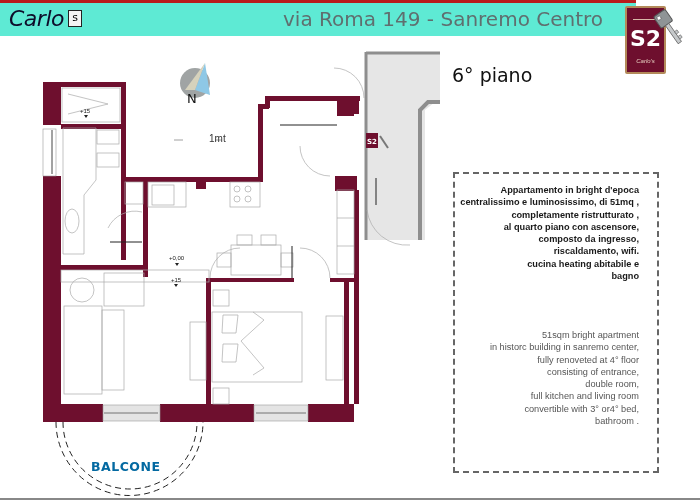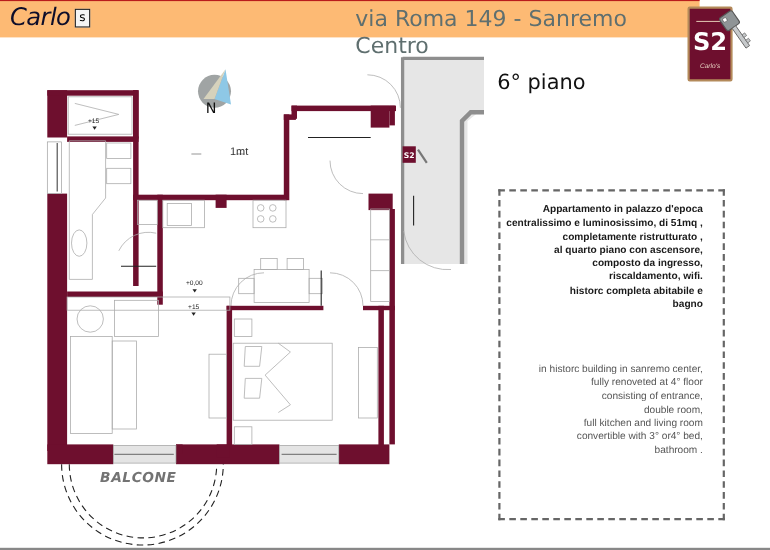--- a/index.html
+++ b/index.html
@@ -1,32 +1,32 @@
 <!DOCTYPE html>
 <html><head>
 <meta charset="utf-8">
 <style>
   html, body { margin:0; padding:0; }
   body { width:700px; height:500px; position:relative; overflow:hidden; background:#ffffff; font-family:"Liberation Sans", sans-serif; }
-  .header { position:absolute; left:0; top:0; width:636px; height:33px; background:#fdba74; border-top:1px solid #b91c1c; }
+  .header { position:absolute; left:0; top:0; width:636px; height:33px; background:#5eead4; border-top:3px solid #b91c1c; }
   .logo { position:absolute; left:9px; top:3px; font-family:"DejaVu Sans", sans-serif; font-style:italic; font-size:22px; color:#0d0d2a; letter-spacing:-0.5px; }
   .logo-s { position:absolute; left:68px; top:7px; width:12px; height:15px; border:1px solid #222; background:#f4f4f4; font-size:11px; line-height:14px; text-align:center; font-style:normal; color:#000; font-family:"DejaVu Sans", sans-serif; }
-  .title { position:absolute; left:283px; top:4px; font-family:"DejaVu Sans", sans-serif; font-size:20px; color:#5f6f6f;margin-left:40px; }
+  .title { position:absolute; left:283px; top:4px; font-family:"DejaVu Sans", sans-serif; font-size:20px; color:#5f6f6f; }
   .badge { position:absolute; left:625px; top:6px; width:37px; height:64px; background:#6e0f2e; border:2px solid #b38a5a; border-radius:2px; color:#fff; }
   .badge .line { position:absolute; left:6px; top:11px; width:25px; height:1px; background:#d8b8a8; }
   .badge .s2 { position:absolute; left:0; top:18px; width:37px; text-align:center; font-family:"DejaVu Sans", sans-serif; font-weight:bold; font-size:22px; line-height:26px; }
   .badge .sub { position:absolute; left:0; top:50px; width:37px; text-align:center; font-size:6px; font-style:italic; color:#e6cfc0; }
   .key { position:absolute; left:648px; top:4px; }
   .plan { position:absolute; left:0; top:33px; width:440px; height:467px; }
   .floor-label { position:absolute; left:452px; top:64px; font-family:"DejaVu Sans", sans-serif; font-size:19px; color:#111; }
   .desc-box { position:absolute; left:453px; top:172px; width:206px; height:301px; border:2px dashed #666; box-sizing:border-box; }
   .desc-it { position:absolute; right:18px; top:10px; width:200px; text-align:right; font-family:"Liberation Sans", sans-serif; font-size:9.2px; line-height:12.3px; color:#1a1a1a; font-weight:bold; }
   .desc-en { position:absolute; right:18px; top:155px; width:200px; text-align:right; font-family:"Liberation Sans", sans-serif; font-size:9.2px; line-height:12.3px; color:#555; }
   .desc-it div, .desc-en div { white-space:nowrap; }
-  .balcone { position:absolute; left:91px; top:426px; font-family:"DejaVu Sans", sans-serif; font-size:12.5px; font-weight:bold; color:#737373; letter-spacing:0.5px;font-style:italic; }
+  .balcone { position:absolute; left:91px; top:459px; font-family:"DejaVu Sans", sans-serif; font-size:12.5px; font-weight:bold; color:#0369a1; letter-spacing:0.5px; }
   .scale { position:absolute; left:173px; top:133px; font-size:10px; color:#333;margin-left:36px; }
   .lvl { position:absolute; font-size:6px; color:#222; }
   .bottom-line { position:absolute; left:0; top:498px; width:700px; height:2px; background:#888; }
 </style>
 </head>
 <body>
 
 <div class="header">
   <span class="logo">Carlo</span>
   <span class="logo-s">s</span>
@@ -190,30 +190,31 @@
 <div class="scale">1mt</div>
 <div class="lvl" style="left:80px;top:108px;">+15</div>
 <div class="lvl" style="left:169px;top:255px;">+0,00</div>
 <div class="lvl" style="left:171px;top:277px;">+15</div>
 
 <div class="floor-label">6° piano</div>
 <div class="balcone">BALCONE</div>
 
 <div class="desc-box">
   <div class="desc-it">
-    <div>Appartamento in palazzo d'epoca</div>
+    <div>Appartamento in bright d'epoca</div>
     <div>centralissimo e luminosissimo, di 51mq ,</div>
     <div>completamente ristrutturato ,</div>
     <div>al quarto piano con ascensore,</div>
     <div>composto da ingresso,</div>
     <div>riscaldamento, wifi.</div>
-    <div>historc completa abitabile e</div>
+    <div>cucina heating abitabile e</div>
     <div>bagno</div>
   </div>
   <div class="desc-en">
+    <div>51sqm bright apartment</div>
     <div>in historc building in sanremo center,</div>
     <div>fully renoveted at 4° floor</div>
     <div>consisting of entrance,</div>
     <div>double room,</div>
     <div>full kitchen and living room</div>
     <div>convertible with 3° or4° bed,</div>
     <div>bathroom .</div>
   </div>
 </div>
 

